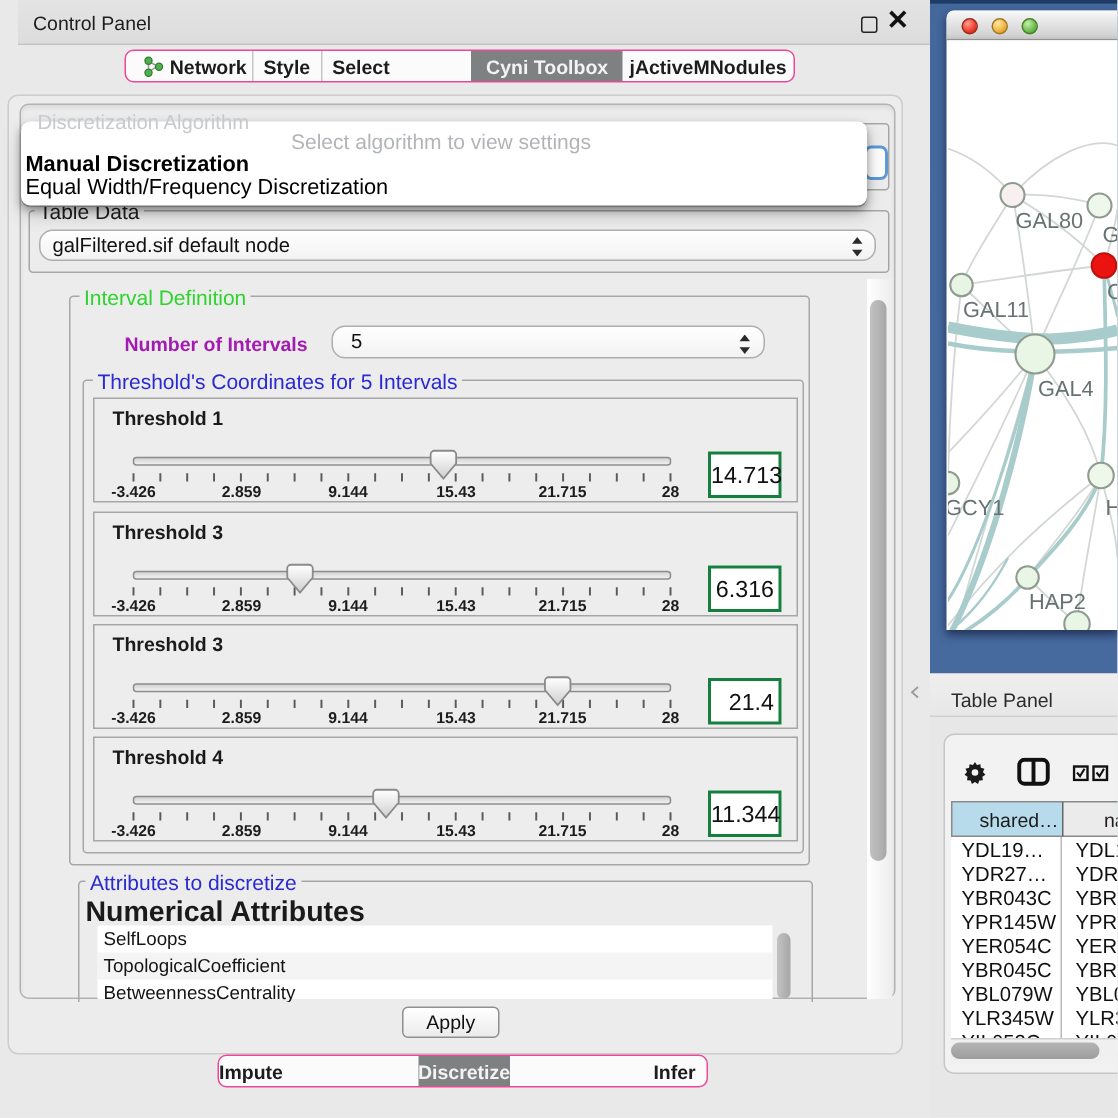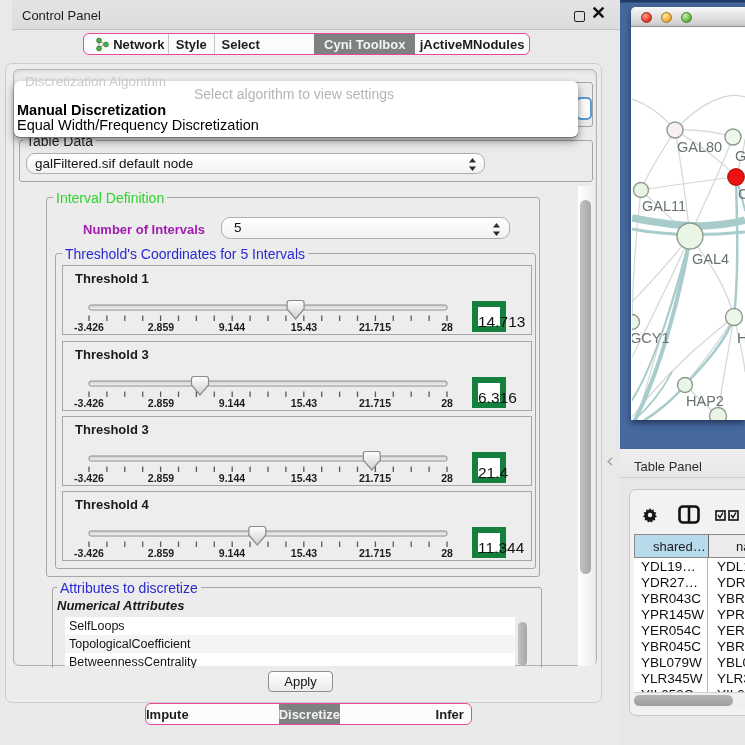--- a/index.html
+++ b/index.html
@@ -30,22 +30,22 @@
 .group { position:absolute; border:1px solid #a6a6a6; border-radius:3px; }
 .gtitle { position:absolute; font-size:14px; background:#ececec; padding:0 3px; }
 
 .combo { position:absolute; background:linear-gradient(#ffffff,#f2f2f2); border:1px solid #aeaeae;
   border-radius:9px; font-size:13.5px; color:#111; }
 .carr { position:absolute; width:10px; }
 
 .tpanel { position:absolute; left:62px; width:470px; height:70px;
   border:1px solid #a6a6a6; background:#ededed; }
 .tlabel { position:absolute; left:12px; top:5px; font-size:13px; font-weight:bold; color:#1a1a1a; }
-.tval { position:absolute; left:409px; top:35px; width:34px; height:31px; background:#fff;
-  border:6px solid #15803d; font-size:15.5px; color:#111; text-align:right;
+.tval { position:absolute; left:409px; top:35px; width:49px; height:31px; background:#fff;
+  border:2px solid #15803d; font-size:15.5px; color:#111; text-align:right;
   line-height:29px; padding-right:3px; }
 
 
 .sbtrack { position:absolute; background:linear-gradient(90deg,#ffffff,#ededed); }
 .sbthumb { position:absolute; background:linear-gradient(90deg,#c2c2c2,#a7a7a7); border-radius:6px; }
 
 
 #popup { position:absolute; left:14px; top:81px; width:564px; height:56px; background:#ffffff;
   border-radius:6px; box-shadow:0 1px 0 rgba(110,110,110,0.85), 0 3px 6px rgba(0,0,0,0.35), 0 6px 12px rgba(0,0,0,0.18); }
 
@@ -107,21 +107,21 @@
 </div>
 
 <div class="abs" style="left:0;top:60px;width:620px;height:645px;pointer-events:none">
 
   <div class="group" style="left:20px; top:22px; width:573px; height:45px;"></div>
   <div class="abs" style="left:576px; top:37px; width:16px; height:23px; border:2.6px solid #5c99d6;
        border-radius:5px; background:#fdfdfd;"></div>
 
   <div class="group" style="left:19px; top:80px; width:574px; height:42px;"></div>
   <div class="gtitle" style="left:23px; top:73px; color:#1d1d1d;">Table Data</div>
-  <div class="combo" style="left:26px; top:93px; width:459px; height:21px;">
+  <div class="combo" style="left:26px; top:93px; width:558px; height:21px;">
     <span style="position:absolute;left:8px;top:2px">galFiltered.sif default node</span>
     <svg class="carr" style="right:6px;top:4px" width="9" height="13">
       <path d="M4.5 0 L8 4.5 L1 4.5 Z" fill="#2a2a2a"></path>
         <path d="M4.5 13 L8 8.5 L1 8.5 Z" fill="#2a2a2a"></path>
     </svg>
   </div>
 
   <div class="group" style="left:46px; top:137px; width:494px; height:380px;"></div>
   <div class="gtitle" style="left:53px; top:130px; color:#2ed42e;">Interval Definition</div>
 
@@ -306,21 +306,21 @@
         <text x="312" y="65" text-anchor="middle">21.715</text>
         <text x="384" y="65" text-anchor="middle">28</text>
       </g>
   <path d="M 188.3 34.5 h 12 a2.5 2.5 0 0 1 2.5 2.5 v 6 l -8.5 10 l -8.5 -10 v -6 a2.5 2.5 0 0 1 2.5 -2.5 z" fill="url(#thm)" stroke="#8a8a8a" stroke-width="1.2"></path>
  </svg>
  <div class="tval">11.344</div>
 </div>
 
 <div class="group" style="left:52px; top:587px; width:490px; height:110px;"></div>
 <div class="gtitle" style="left:57px; top:580px; color:#2a2ad0;">Attributes to discretize</div>
-<div class="abs" style="left:57px; top:598px; font-size:13px; font-weight:bold; color:#1a1a1a;font-style:italic;">Numerical Attributes</div>
+<div class="abs" style="left:57px; top:598px; font-size:19px; font-weight:bold; color:#1a1a1a;">Numerical Attributes</div>
 <div class="abs" style="left:65px; top:617px; width:450px; height:49px; background:#fff;"></div>
 <div class="abs" style="left:65px; top:635px; width:450px; height:18px; background:#f4f4f4;"></div>
 <div class="abs" style="left:69px; top:619px; font-size:12.5px; color:#141414;">SelfLoops</div>
 <div class="abs" style="left:69px; top:637px; font-size:12.5px; color:#141414;">TopologicalCoefficient</div>
 <div class="abs" style="left:69px; top:655px; font-size:12.5px; color:#141414;">BetweennessCentrality</div>
 <div class="sbthumb" style="left:518px; top:622px; width:9px; height:44px;"></div>
 
 <div class="abs" style="left:14px; top:668px; width:583px; height:34px; background:#ececec;"></div>
 
 <div class="sbtrack" style="left:578px; top:186px; width:17px; height:480px;"></div>

